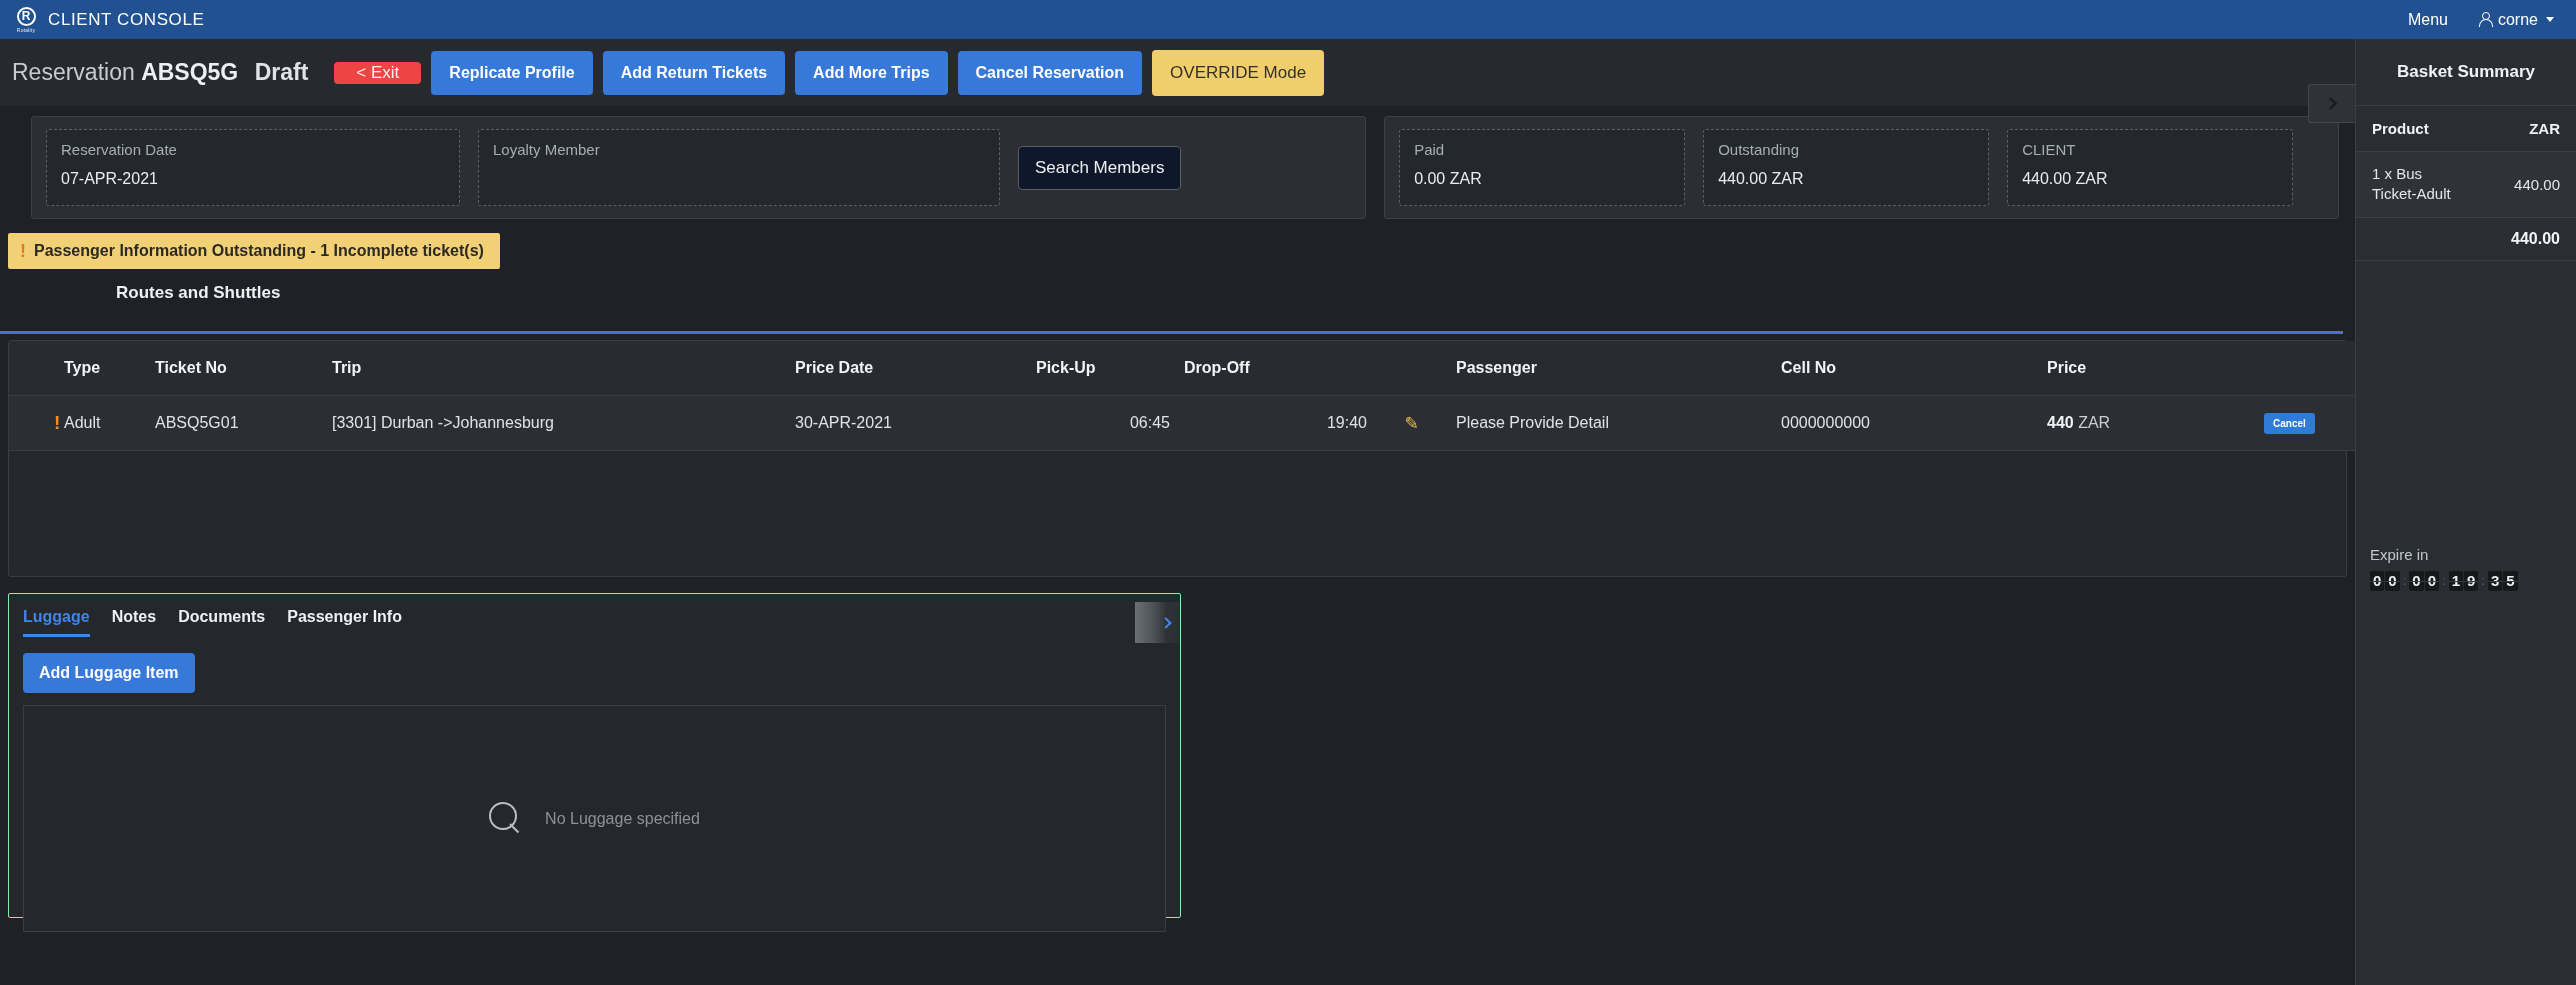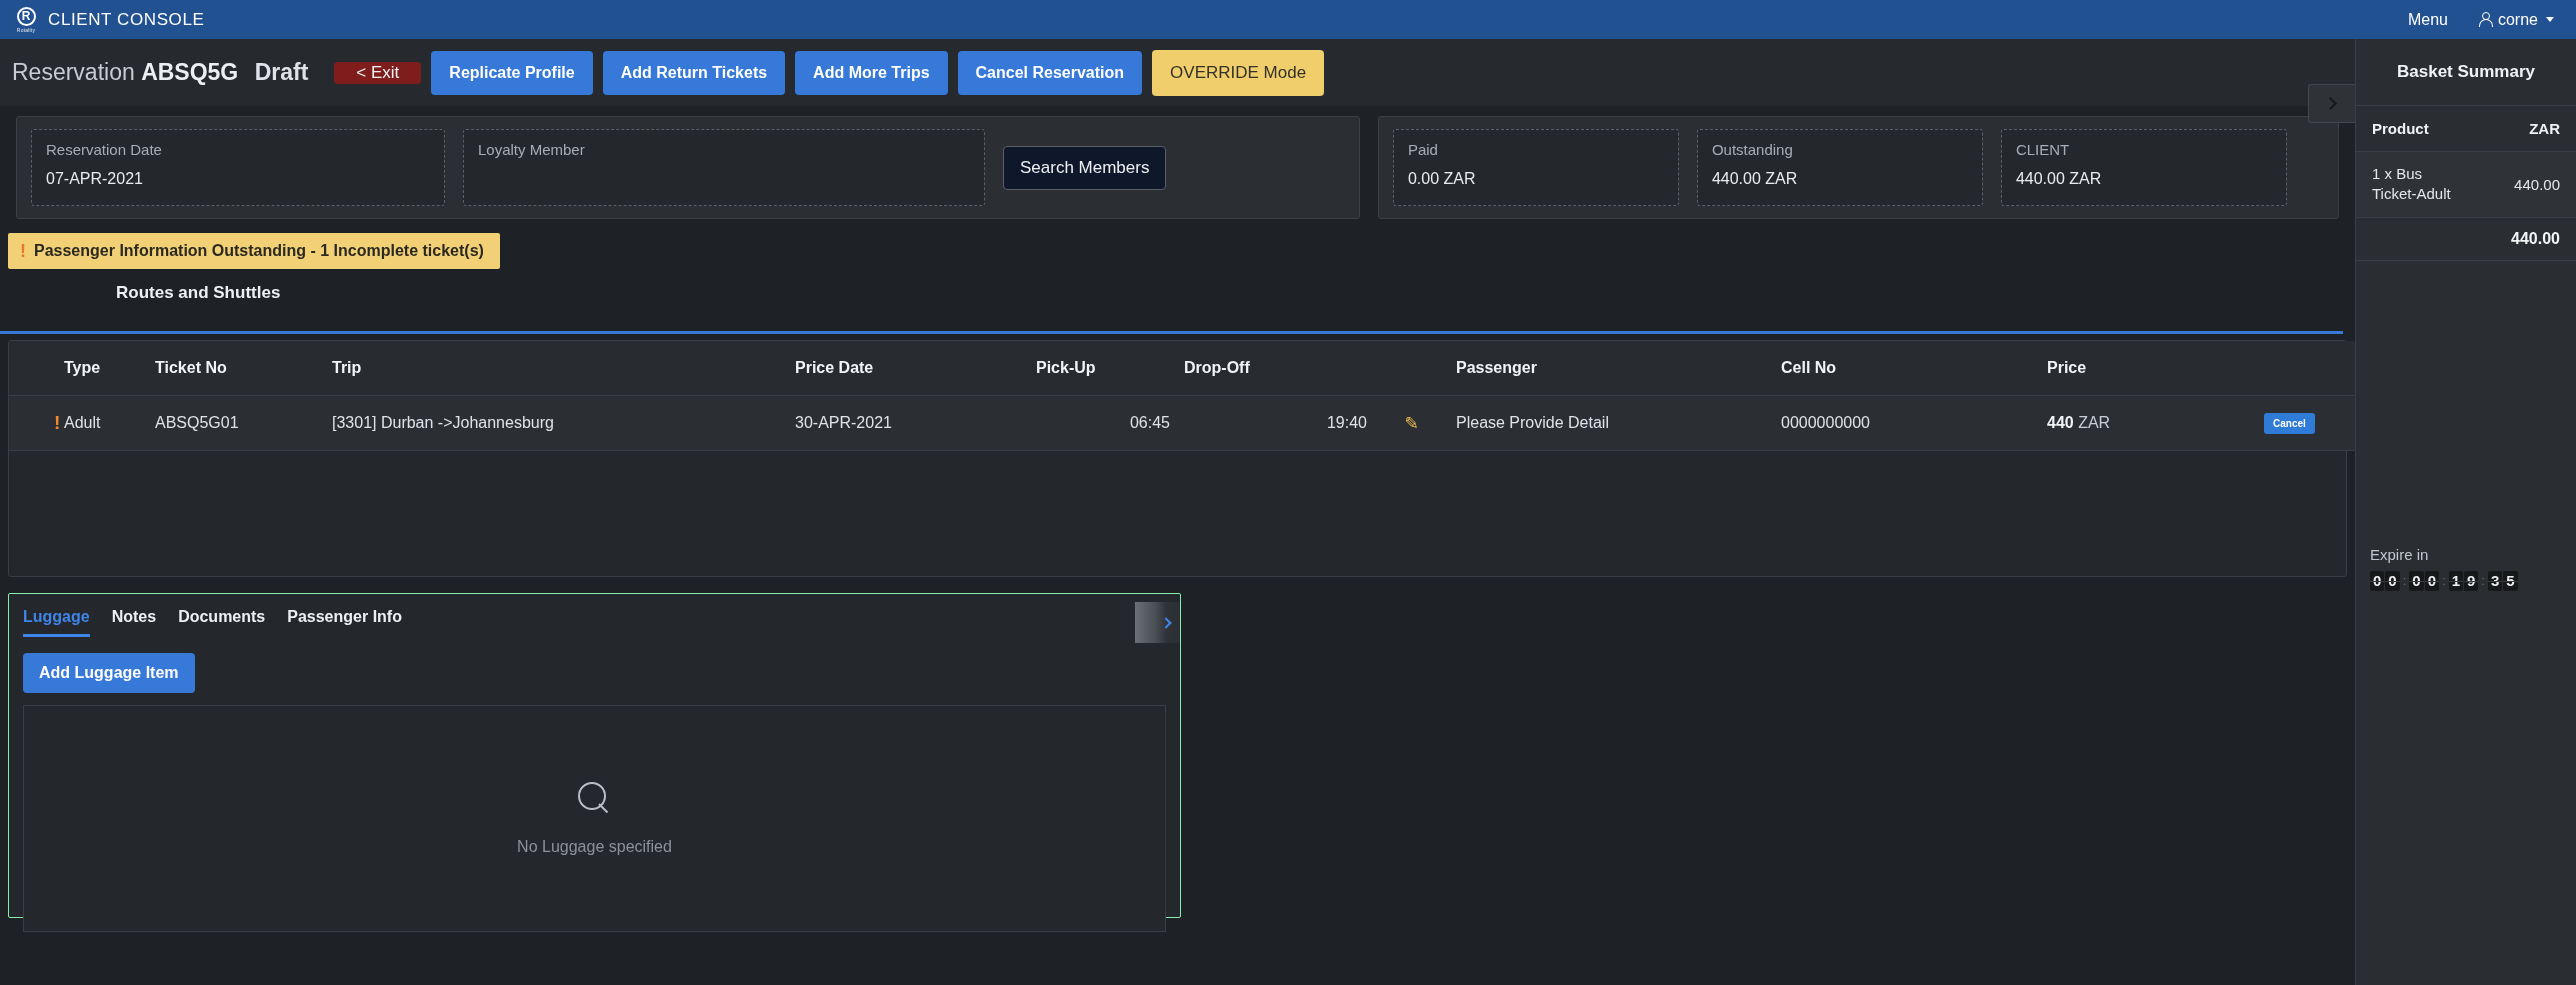--- a/index.html
+++ b/index.html
@@ -80,39 +80,39 @@
   }
   .res-title { font-size: 23px; color: #c8ccd2; margin-right: 16px; white-space: nowrap; }
   .res-title b { color: #eceff3; font-weight: bold; }
   .res-title .draft { color: #dfe3e8; font-weight: bold; margin-left: 10px; }
   .btn {
     font-family: "Liberation Sans", sans-serif;
     font-size: 16px; font-weight: bold;
     border: none; border-radius: 4px;
     padding: 13px 18px; cursor: pointer; white-space: nowrap;
   }
-  .btn-grey { background: #7f1d1d; color: #f0f2f4; font-weight: 400; font-size: 17px; padding: 1px 22px;}
+  .btn-grey { background: #ef4444; color: #f0f2f4; font-weight: 400; font-size: 17px; padding: 1px 22px;}
   .btn-blue { background: #3779d8; color: #ffffff; }
   .btn-yellow { background: #f0ce6b; color: #34312a; font-weight: 400; font-size: 17px; }
 
   .collapse-tab {
     position: absolute; right: 0; top: 45px;
     width: 47px; height: 39px;
     background: #2f3338; border: 1px solid #42474d; border-right: none;
     border-radius: 3px 0 0 3px;
     display: flex; align-items: center; justify-content: center;
     cursor: pointer;
   }
   .collapse-chevron {
     width: 9px; height: 9px; border-top: 2px solid #15181b; border-right: 2px solid #15181b;
     transform: rotate(45deg); margin-left: -3px;
   }
 
   
-  .panels { display: flex; gap: 18px; padding: 10px 16px 0 16px; align-items: flex-start; }
+  .panels { display: flex; gap: 18px; padding: 10px 16px 0 16px; align-items: flex-start; margin-left: 15px; }
   .panel {
     background: #2b2f34; border: 1px solid #3b4045; border-radius: 3px;
     padding: 12px 14px; display: flex; align-items: center; gap: 18px;
   }
   .panel-a { width: 1348px; }
   .panel-b { width: 964px; }
   .field {
     background: #24282c; border: 1px dashed #5a6066; border-radius: 3px;
     padding: 11px 14px 14px 14px; height: 77px;
   }
@@ -215,21 +215,21 @@
     transform: rotate(45deg);
   }
   .add-luggage-wrap { padding: 16px 0 0 14px; }
   .btn-add-lug {
     background: #3779d8; color: #fff; font-size: 16px; font-weight: bold;
     border: none; border-radius: 4px; padding: 11px 16px; cursor: pointer;
   }
   .empty-box {
     margin: 12px 0 0 14px; width: 1143px; height: 227px;
     background: #24272b; border: 1px solid #3a3e44;
-    display: flex; flex-direction: column; align-items: center; justify-content: center;
+    display: flex; flex-direction: row; align-items: center; justify-content: center;
     gap: 22px;
   }
   .magnifier { width: 34px; height: 34px; position: relative; }
   .magnifier::before {
     content: ""; position: absolute; top: 0; left: 0;
     width: 24px; height: 24px; border: 2px solid #b9bec4; border-radius: 50%;
   }
   .magnifier::after {
     content: ""; position: absolute; top: 21px; left: 21px;
     width: 12px; height: 2px; background: #b9bec4;

